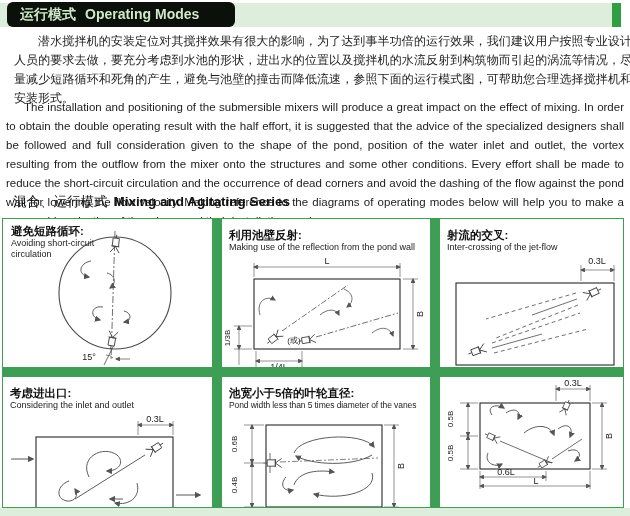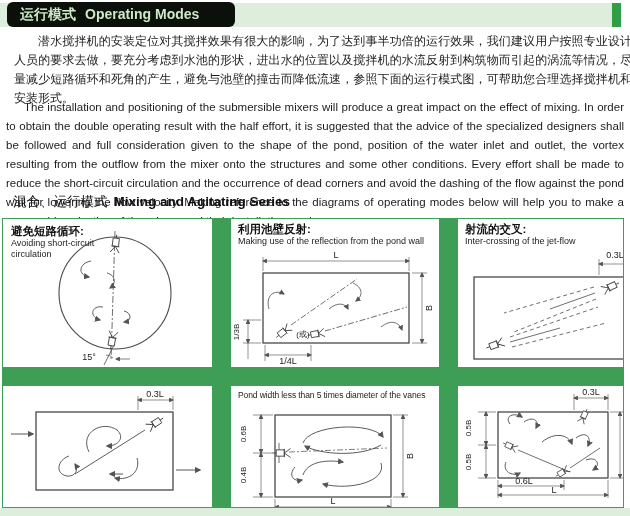--- a/index.html
+++ b/index.html
@@ -15,23 +15,23 @@
   
   .para-cn{position:absolute;left:14px;top:32px;width:618px;font-size:12px;line-height:19px;
            text-align:justify;text-indent:24px;}
   .para-en{position:absolute;left:6px;top:98px;width:618px;font-size:11.5px;line-height:19px;
            text-align:justify;text-indent:18px;}
   .section-title{position:absolute;left:13px;top:193px;font-size:13.5px;color:#111;}
   .section-title .en{margin-left:6px;font-weight:bold;}
   
   .grid{position:absolute;left:2px;top:218px;width:622px;height:290px;display:grid;
         grid-template-columns:209px 208px 1fr;grid-template-rows:148px 1fr;
-        background:#3f9e56;gap:19px;padding:1px;box-sizing:border-box;}
+        background:#3f9e56;gap:10px;padding:1px;box-sizing:border-box;}
   .cell{background:#fff;position:relative;overflow:hidden;}
-  .cell-head{padding:4px 5px 0 7px;}
+  .cell-head{padding:4px 5px 0 7px;margin-top:6px;}
   .cell-title-cn{font-size:11.5px;font-weight:bold;line-height:13px;color:#111;}
   .cell-title-en{font-size:9px;line-height:11px;color:#222;white-space:nowrap;}
   .cell-title-en.tight{font-size:8.5px;letter-spacing:-0.1px;}
   .cell1-title{position:absolute;left:8px;top:6px;width:86px;z-index:2;}
   .cell1-title .cell-title-en{white-space:normal;}
   .diagram{display:block;}
   .abs-fill{position:absolute;left:0;top:0;}
   
   .bottom-strip{position:absolute;left:0;top:508px;width:630px;height:8px;background:#ddeedd;}
   svg text{font-family:"Liberation Sans","DejaVu Sans",sans-serif;}
@@ -170,20 +170,24 @@
           <line x1="54" y1="100" x2="148" y2="76" stroke-dasharray="4,3"></line>
           <line x1="52" y1="95" x2="102" y2="81"></line>
         </g>
         <use href="#mixer" xlink:href="#mixer" transform="translate(148,42) rotate(155) scale(0.9)"></use>
         <use href="#mixer" xlink:href="#mixer" transform="translate(42,96) rotate(-20) scale(0.9)"></use>
         <text x="157" y="11" font-size="9" fill="#222" text-anchor="middle">0.3L</text>
       </svg>
     </div>
 
     <div class="cell">
+      <div class="cell-head">
+        <div class="cell-title-cn">考虑进出口:</div>
+        <div class="cell-title-en">Considering the inlet and outlet</div>
+      </div>
       <svg class="diagram" width="206" height="112" viewBox="0 0 206 112">
         <defs>
           <marker id="a4" viewBox="0 0 10 10" refX="8" refY="5" markerWidth="7" markerHeight="7" orient="auto-start-reverse">
             <path d="M0,0 L10,5 L0,10 z" fill="#555"></path>
           </marker>
         </defs>
         <rect x="33" y="26" width="137" height="78" fill="none" stroke="#3a3a3a" stroke-width="1.2"></rect>
         <g stroke="#666" stroke-width="0.7" fill="none">
           <line x1="135" y1="24" x2="135" y2="10"></line>
             <line x1="170" y1="24" x2="170" y2="10"></line>
@@ -198,20 +202,21 @@
           <path d="M 134,72 C 138,86 126,95 112,92" marker-end="url(#a4)"></path>
           <line x1="120" y1="88" x2="107" y2="88" marker-end="url(#a4)"></line>
         </g>
         <use href="#mixer" xlink:href="#mixer" transform="translate(148,40) rotate(147) scale(0.9)"></use>
         <text x="152" y="11" font-size="9" fill="#222" text-anchor="middle">0.3L</text>
       </svg>
     </div>
 
     <div class="cell">
       <div class="cell-head">
+        <div class="cell-title-cn">池宽小于5倍的叶轮直径:</div>
         <div class="cell-title-en tight">Pond width less than 5 times diameter of the vanes</div>
       </div>
       <svg class="diagram" width="206" height="112" viewBox="0 0 206 112">
         <defs>
           <marker id="a5" viewBox="0 0 10 10" refX="8" refY="5" markerWidth="7" markerHeight="7" orient="auto-start-reverse">
             <path d="M0,0 L10,5 L0,10 z" fill="#555"></path>
           </marker>
         </defs>
         <rect x="44" y="14" width="116" height="82" fill="none" stroke="#3a3a3a" stroke-width="1.2"></rect>
         <g stroke="#666" stroke-width="0.7" fill="none">

